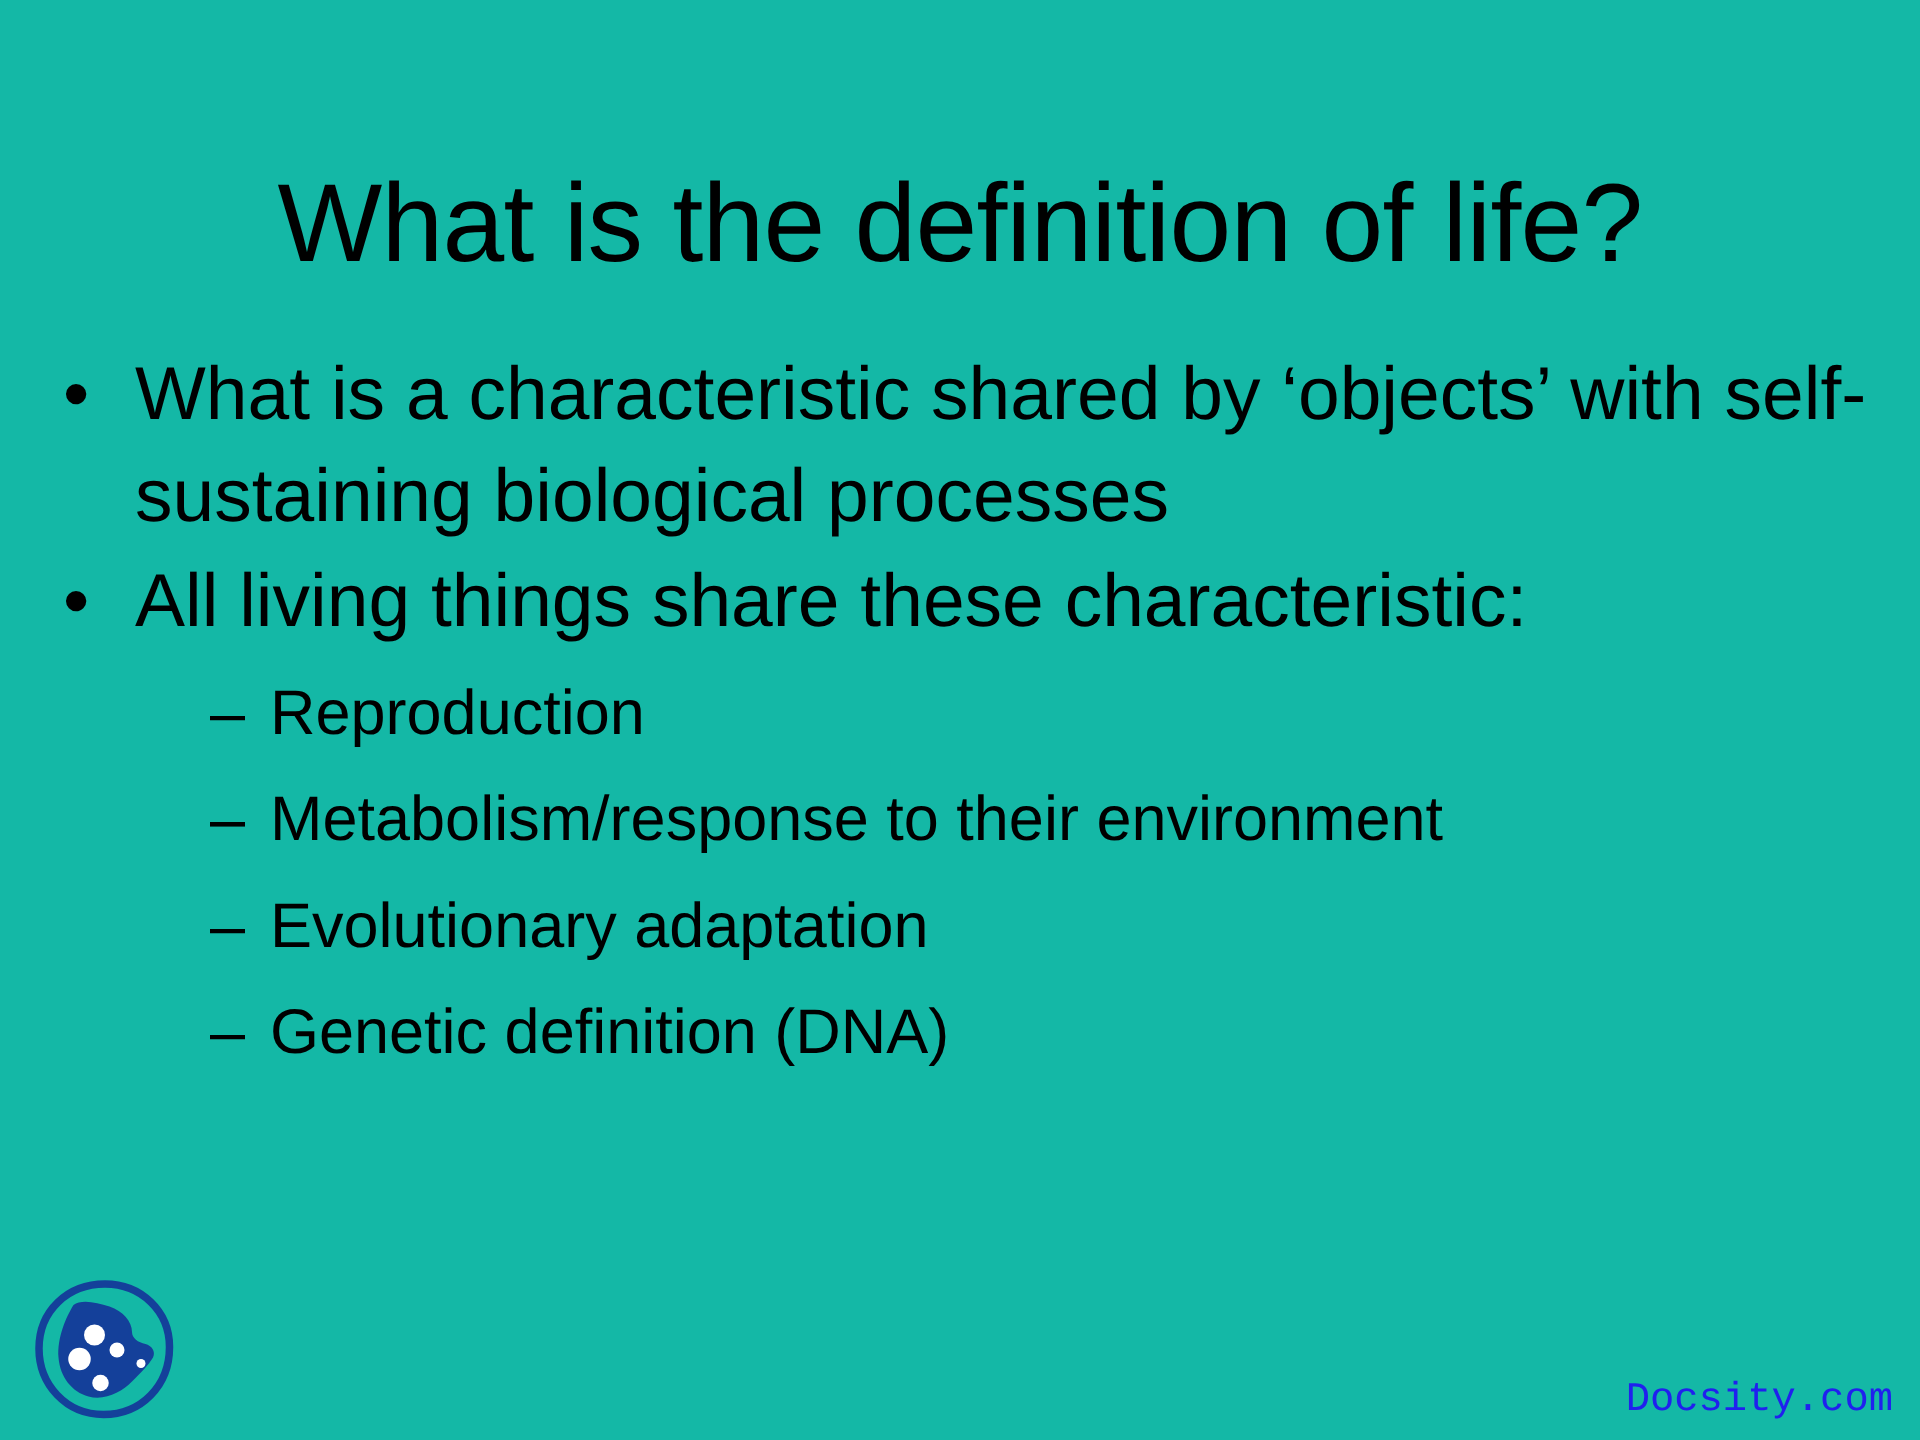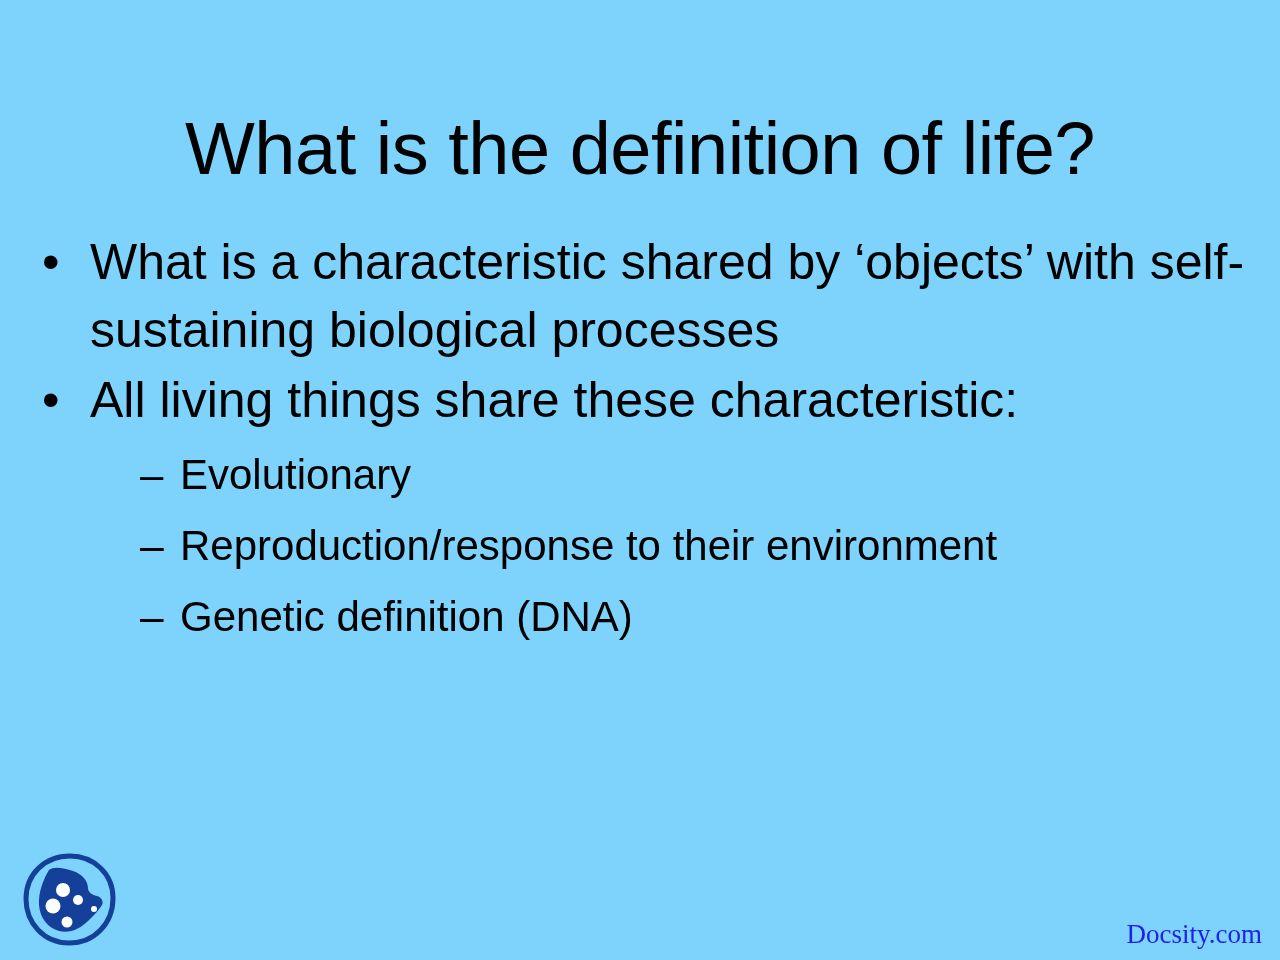--- a/index.html
+++ b/index.html
@@ -9,21 +9,21 @@
     background: #ffffff;
   }
   body {
     font-family: "Liberation Sans", sans-serif;
   }
 
   .slide {
     position: relative;
     width: 1280px;
     height: 960px;
-    background: #7dd3fc;
+    background: #14b8a6;
     overflow: hidden;
   }
 
   
   .slide-title {
     position: absolute;
     left: 0;
     right: 0;
     top: 62px;
     text-align: center;
@@ -92,21 +92,21 @@
   .logo svg { display: block; width: 104px; height: 104px; }
 
   
   .watermark {
     position: absolute;
     right: 18px;
     bottom: 12px;
     font-size: 27px;
     line-height: 1;
     color: #2020ee;
-    font-family: Liberation Serif, serif;
+    font-family: Liberation Mono, monospace;
     white-space: nowrap;
   }
 </style>
 </head>
 <body>
 
 <div class="slide">
 
   <h1 class="slide-title">What is the definition of life?</h1>
 
@@ -119,38 +119,39 @@
 
     <div class="bullet-l1">
       <span class="marker">•</span>
       <span>All living things share these characteristic:</span>
     </div>
 
     <div class="sub-list">
 
       <div class="bullet-l2">
         <span class="marker">–</span>
-        <span>Evolutionary</span>
+        <span>Reproduction</span>
       </div>
 
       <div class="bullet-l2">
         <span class="marker">–</span>
       </div>
 
       <div class="bullet-l2">
         <span class="marker">–</span>
       </div>
 
       <div class="bullet-l2">
         <span class="marker">–</span>
-        <span>Reproduction/response to their environment</span>
+        <span>Metabolism/response to their environment</span>
       </div>
 
       <div class="bullet-l2">
         <span class="marker">–</span>
+        <span>Evolutionary adaptation</span>
       </div>
 
       <div class="bullet-l2">
         <span class="marker">–</span>
         <span>Genetic definition (DNA)</span>
       </div>
 
     </div>
   </div>
 

